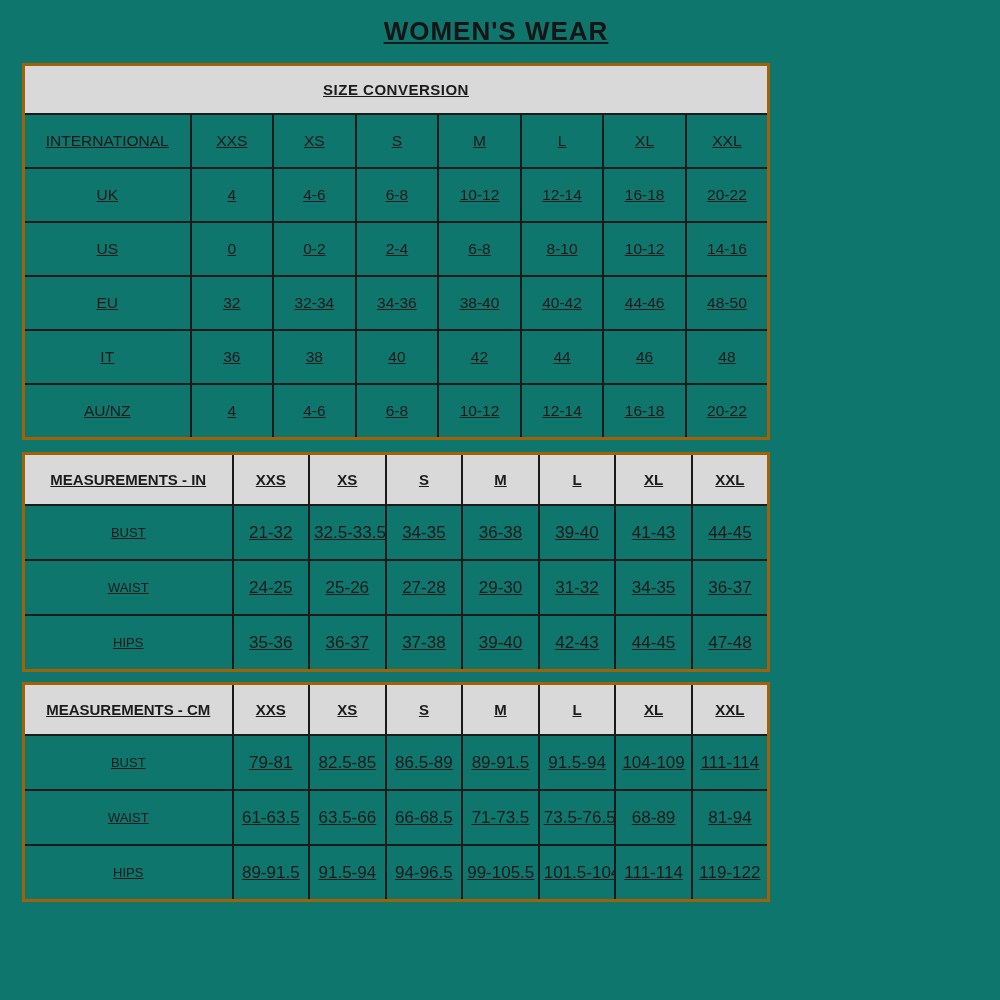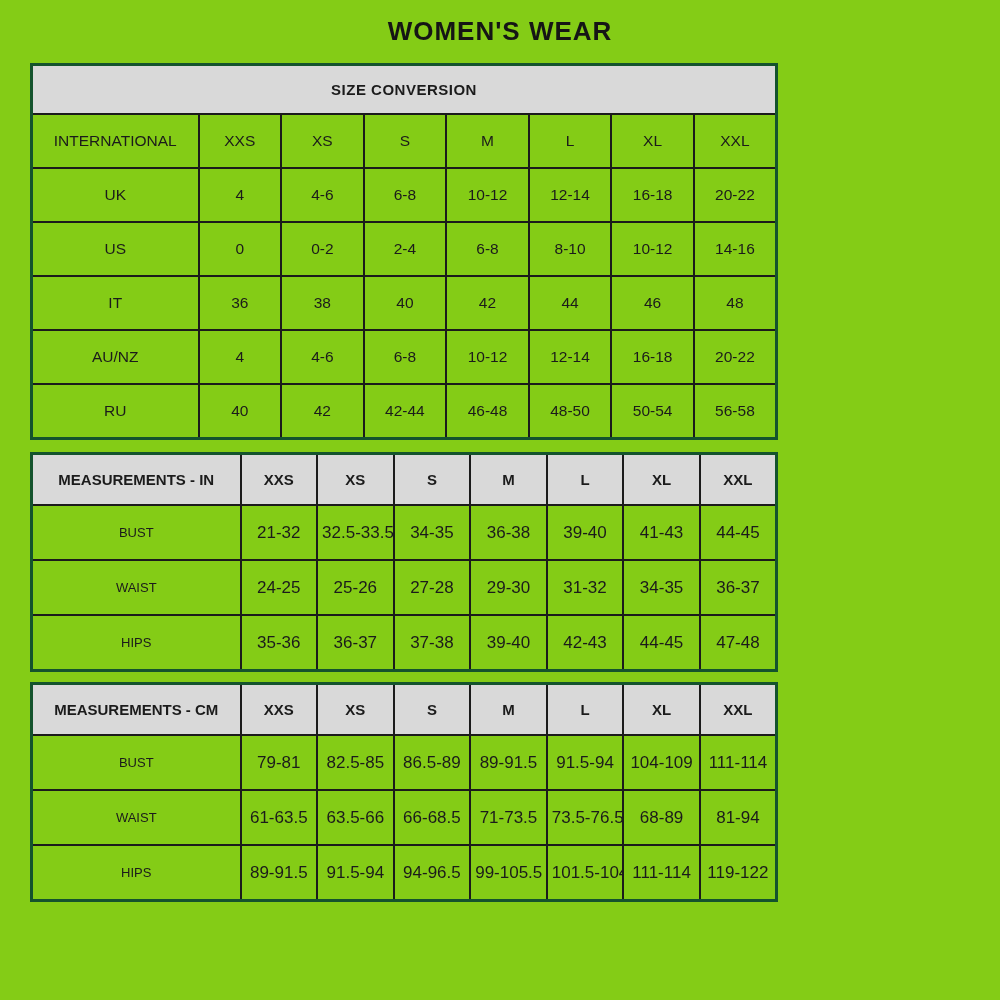--- a/index.html
+++ b/index.html
@@ -6,36 +6,37 @@
     margin: 0;
     padding: 0;
     background: #ffffff;
     font-family: "Liberation Sans", sans-serif;
     color: #1b1b1b;
   }
   .page {
     width: 1000px;
     height: 1000px;
     box-sizing: border-box;
-    padding: 14px 30px 0 30px;
-    background: #84cc16;
+    padding: 14px 30px 0 22px;
+    background: #0f766e;
+    text-decoration: underline;
   }
   .page-title {
     text-align: center;
     font-size: 26px;
     font-weight: bold;
     letter-spacing: 1px;
     margin: 2px 0 16px 0;
     color: #151515;
   }
   table.tbl {
     border-collapse: collapse;
     width: 748px;
     table-layout: fixed;
-    border: 3px solid #14532d;
+    border: 3px solid #a16207;
   }
   table.tbl td {
     border: 2px solid #1b1b1b;
     text-align: center;
     vertical-align: middle;
     padding: 0 4px;
     overflow: hidden;
     white-space: nowrap;
   }
   .banner {
@@ -97,48 +98,48 @@
         <td class="row-label">US</td>
         <td>0</td>
         <td>0-2</td>
         <td>2-4</td>
         <td>6-8</td>
         <td>8-10</td>
         <td>10-12</td>
         <td>14-16</td>
       </tr>
       <tr class="data-row">
+        <td class="row-label">EU</td>
+        <td>32</td>
+        <td>32-34</td>
+        <td>34-36</td>
+        <td>38-40</td>
+        <td>40-42</td>
+        <td>44-46</td>
+        <td>48-50</td>
+      </tr>
+      <tr class="data-row">
         <td class="row-label">IT</td>
         <td>36</td>
         <td>38</td>
         <td>40</td>
         <td>42</td>
         <td>44</td>
         <td>46</td>
         <td>48</td>
       </tr>
       <tr class="data-row">
         <td class="row-label">AU/NZ</td>
         <td>4</td>
         <td>4-6</td>
         <td>6-8</td>
         <td>10-12</td>
         <td>12-14</td>
         <td>16-18</td>
         <td>20-22</td>
-      </tr>
-      <tr class="data-row">
-        <td class="row-label">RU</td>
-        <td>40</td>
-        <td>42</td>
-        <td>42-44</td>
-        <td>46-48</td>
-        <td>48-50</td>
-        <td>50-54</td>
-        <td>56-58</td>
       </tr>
     </tbody>
   </table>
 
   <table class="tbl tbl-meas">
     <colgroup>
         <col style="width:209px">
         <col span="7">
       </colgroup>
     <tbody>

